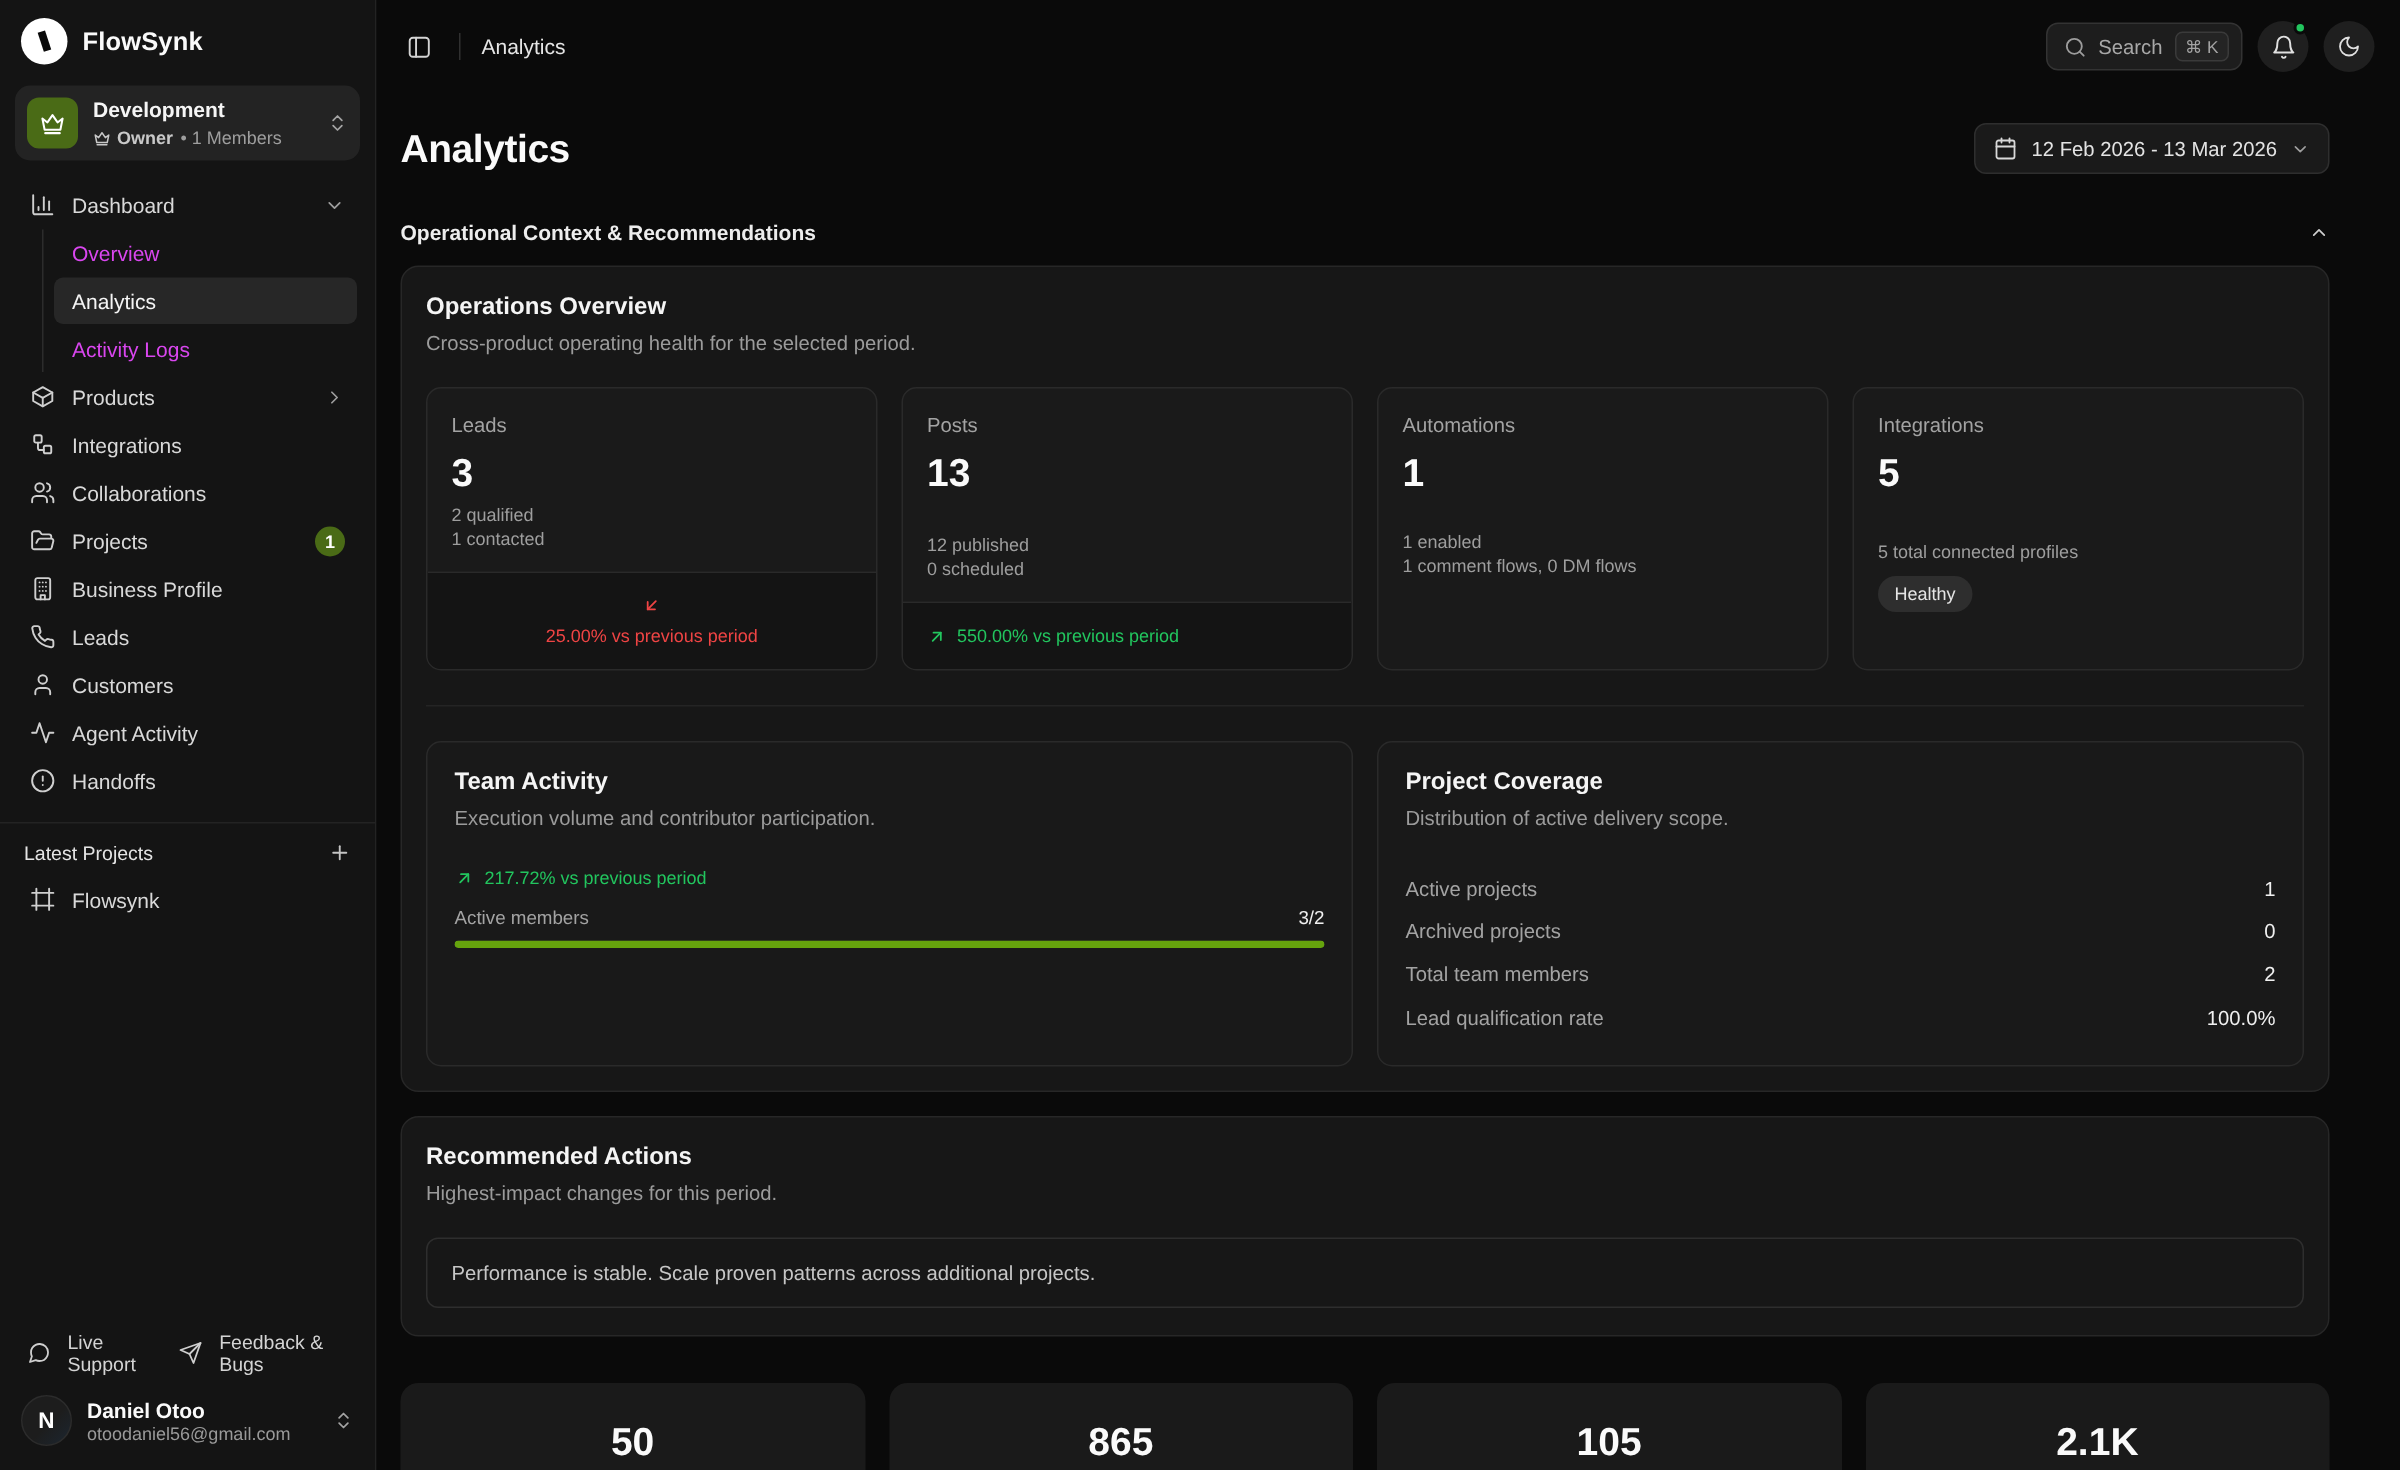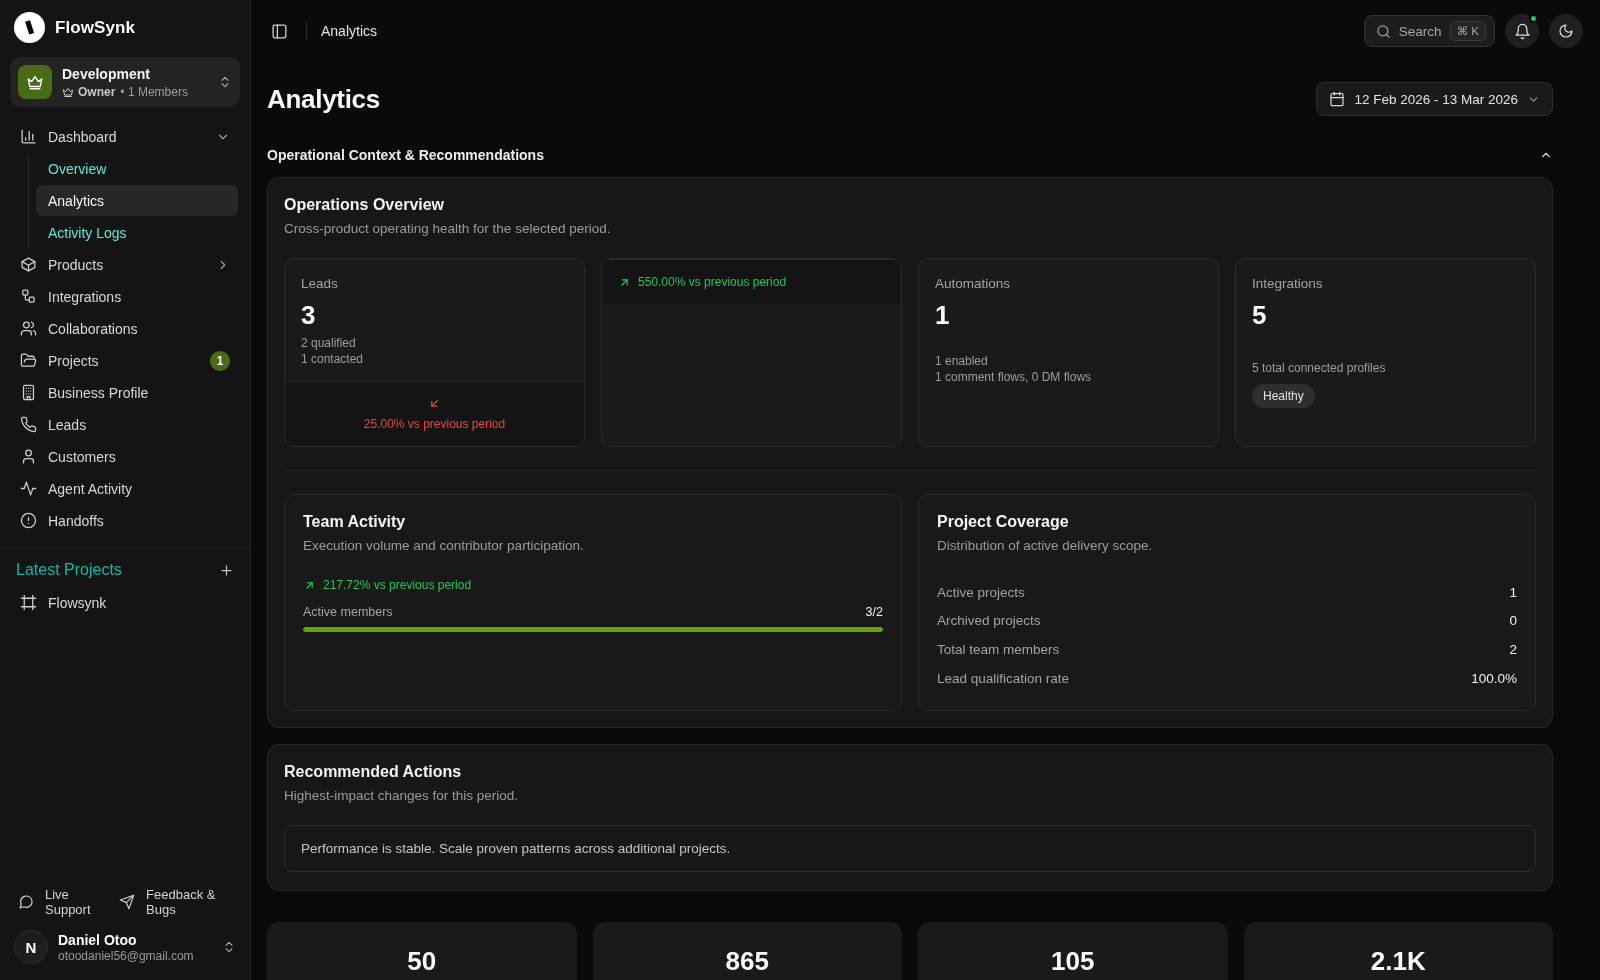--- a/index.html
+++ b/index.html
@@ -30,26 +30,26 @@
   .nav { padding:2px 12px; display:flex; flex-direction:column; gap:1px; }
   .nav-item { height:31px; display:flex; align-items:center; gap:11px; padding:0 8px;
     border-radius:6px; font-size:14px; color:#d9d9d9; cursor:pointer; }
   .nav-item .nicon { color:#cfcfcf; flex:none; display:flex; }
   .nav-item .nright { margin-left:auto; color:#9e9e9e; display:flex; }
   .nav-badge { margin-left:auto; width:20px; height:20px; border-radius:50%; background:#4a6b16;
     color:#fff; font-size:12px; font-weight:600; display:flex; align-items:center; justify-content:center; }
   .sub-group { display:flex; flex-direction:column; gap:1px; margin-left:16px; padding-left:7px;
     border-left:1px solid #2c2c2c; }
   .sub-item { height:31px; display:flex; align-items:center; padding:0 12px; border-radius:6px;
-    font-size:14px; color:#5eead4; cursor:pointer; }
+    font-size:14px; color:#d946ef; cursor:pointer; }
   .sub-item.active { background:#272727; color:#f5f5f5; }
 
   .side-divider { border-top:1px solid #232323; margin:10px 0 0; }
   .sec-row { display:flex; align-items:center; justify-content:space-between; padding:12px 16px 6px; }
-  .sec-label { font-size:16px; color:#14b8a6; }
+  .sec-label { font-size:13px; color:#e5e5e5; }
   .sec-plus { color:#c4c4c4; cursor:pointer; display:flex; }
 
   .side-spacer { flex:1; }
   .side-foot { padding:4px 12px 2px; display:flex; flex-direction:row; gap:2px; }
   .foot-item { height:28px; display:flex; align-items:center; gap:11px; padding:0 6px;
     font-size:13px; color:#d4d4d4; cursor:pointer; }
   .foot-item .nicon { color:#cfcfcf; display:flex; }
 
   .user-row { display:flex; align-items:center; gap:10px; padding:12px 14px 16px; cursor:pointer; }
   .avatar { width:34px; height:34px; border-radius:50%; flex:none;
@@ -451,20 +451,28 @@
                 <svg width="13" height="13" viewBox="0 0 24 24" fill="none" stroke="currentColor" stroke-width="2.2" stroke-linecap="round" stroke-linejoin="round">
                     <path d="M17 7 7 17"></path>
                     <path d="M16 17H7V8"></path>
                   </svg>
                 <span>25.00% vs previous period</span>
               </span>
             </div>
           </div>
 
           <div class="stat-card">
+            <div class="stat-body">
+              <div class="stat-label">Posts</div>
+              <div class="stat-value">13</div>
+              <div class="stat-lines">
+                <div>12 published</div>
+                <div>0 scheduled</div>
+              </div>
+            </div>
             <div class="stat-foot">
               <span class="delta pos">
                 <svg width="13" height="13" viewBox="0 0 24 24" fill="none" stroke="currentColor" stroke-width="2.2" stroke-linecap="round" stroke-linejoin="round">
                     <path d="M7 17 17 7"></path>
                     <path d="M8 7h9v9"></path>
                   </svg>
                 <span>550.00% vs previous period</span>
               </span>
             </div>
           </div>

